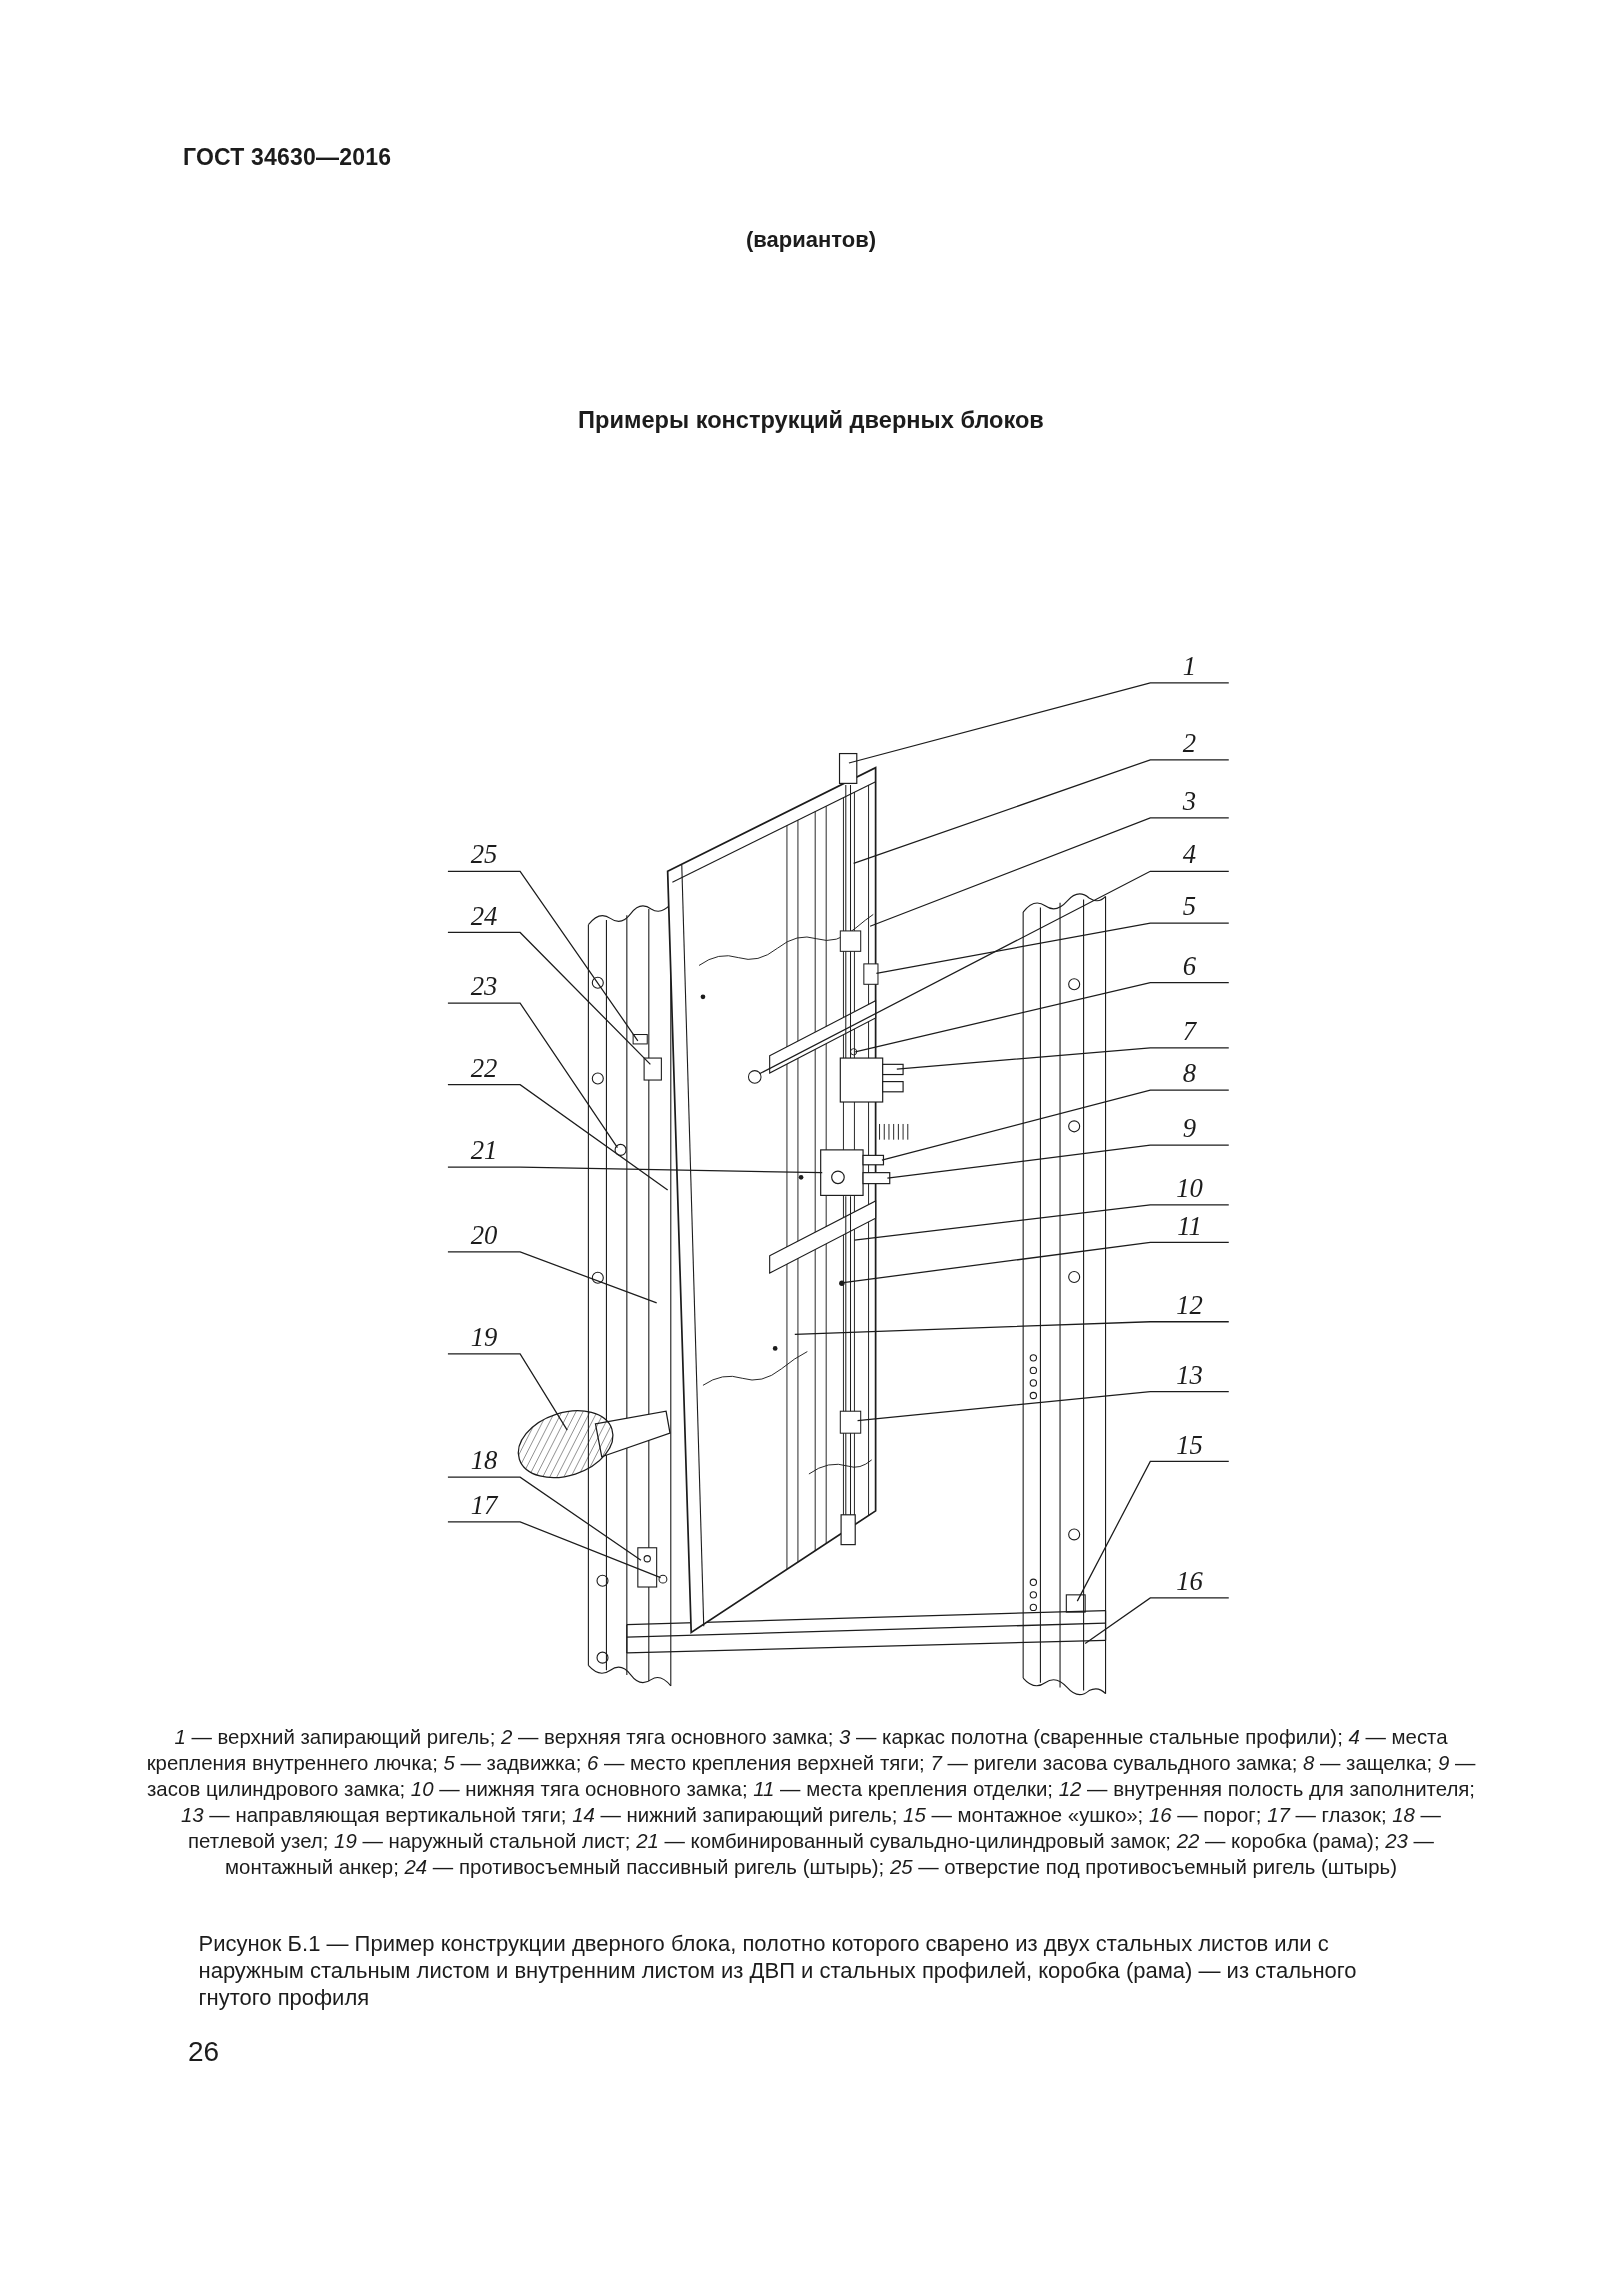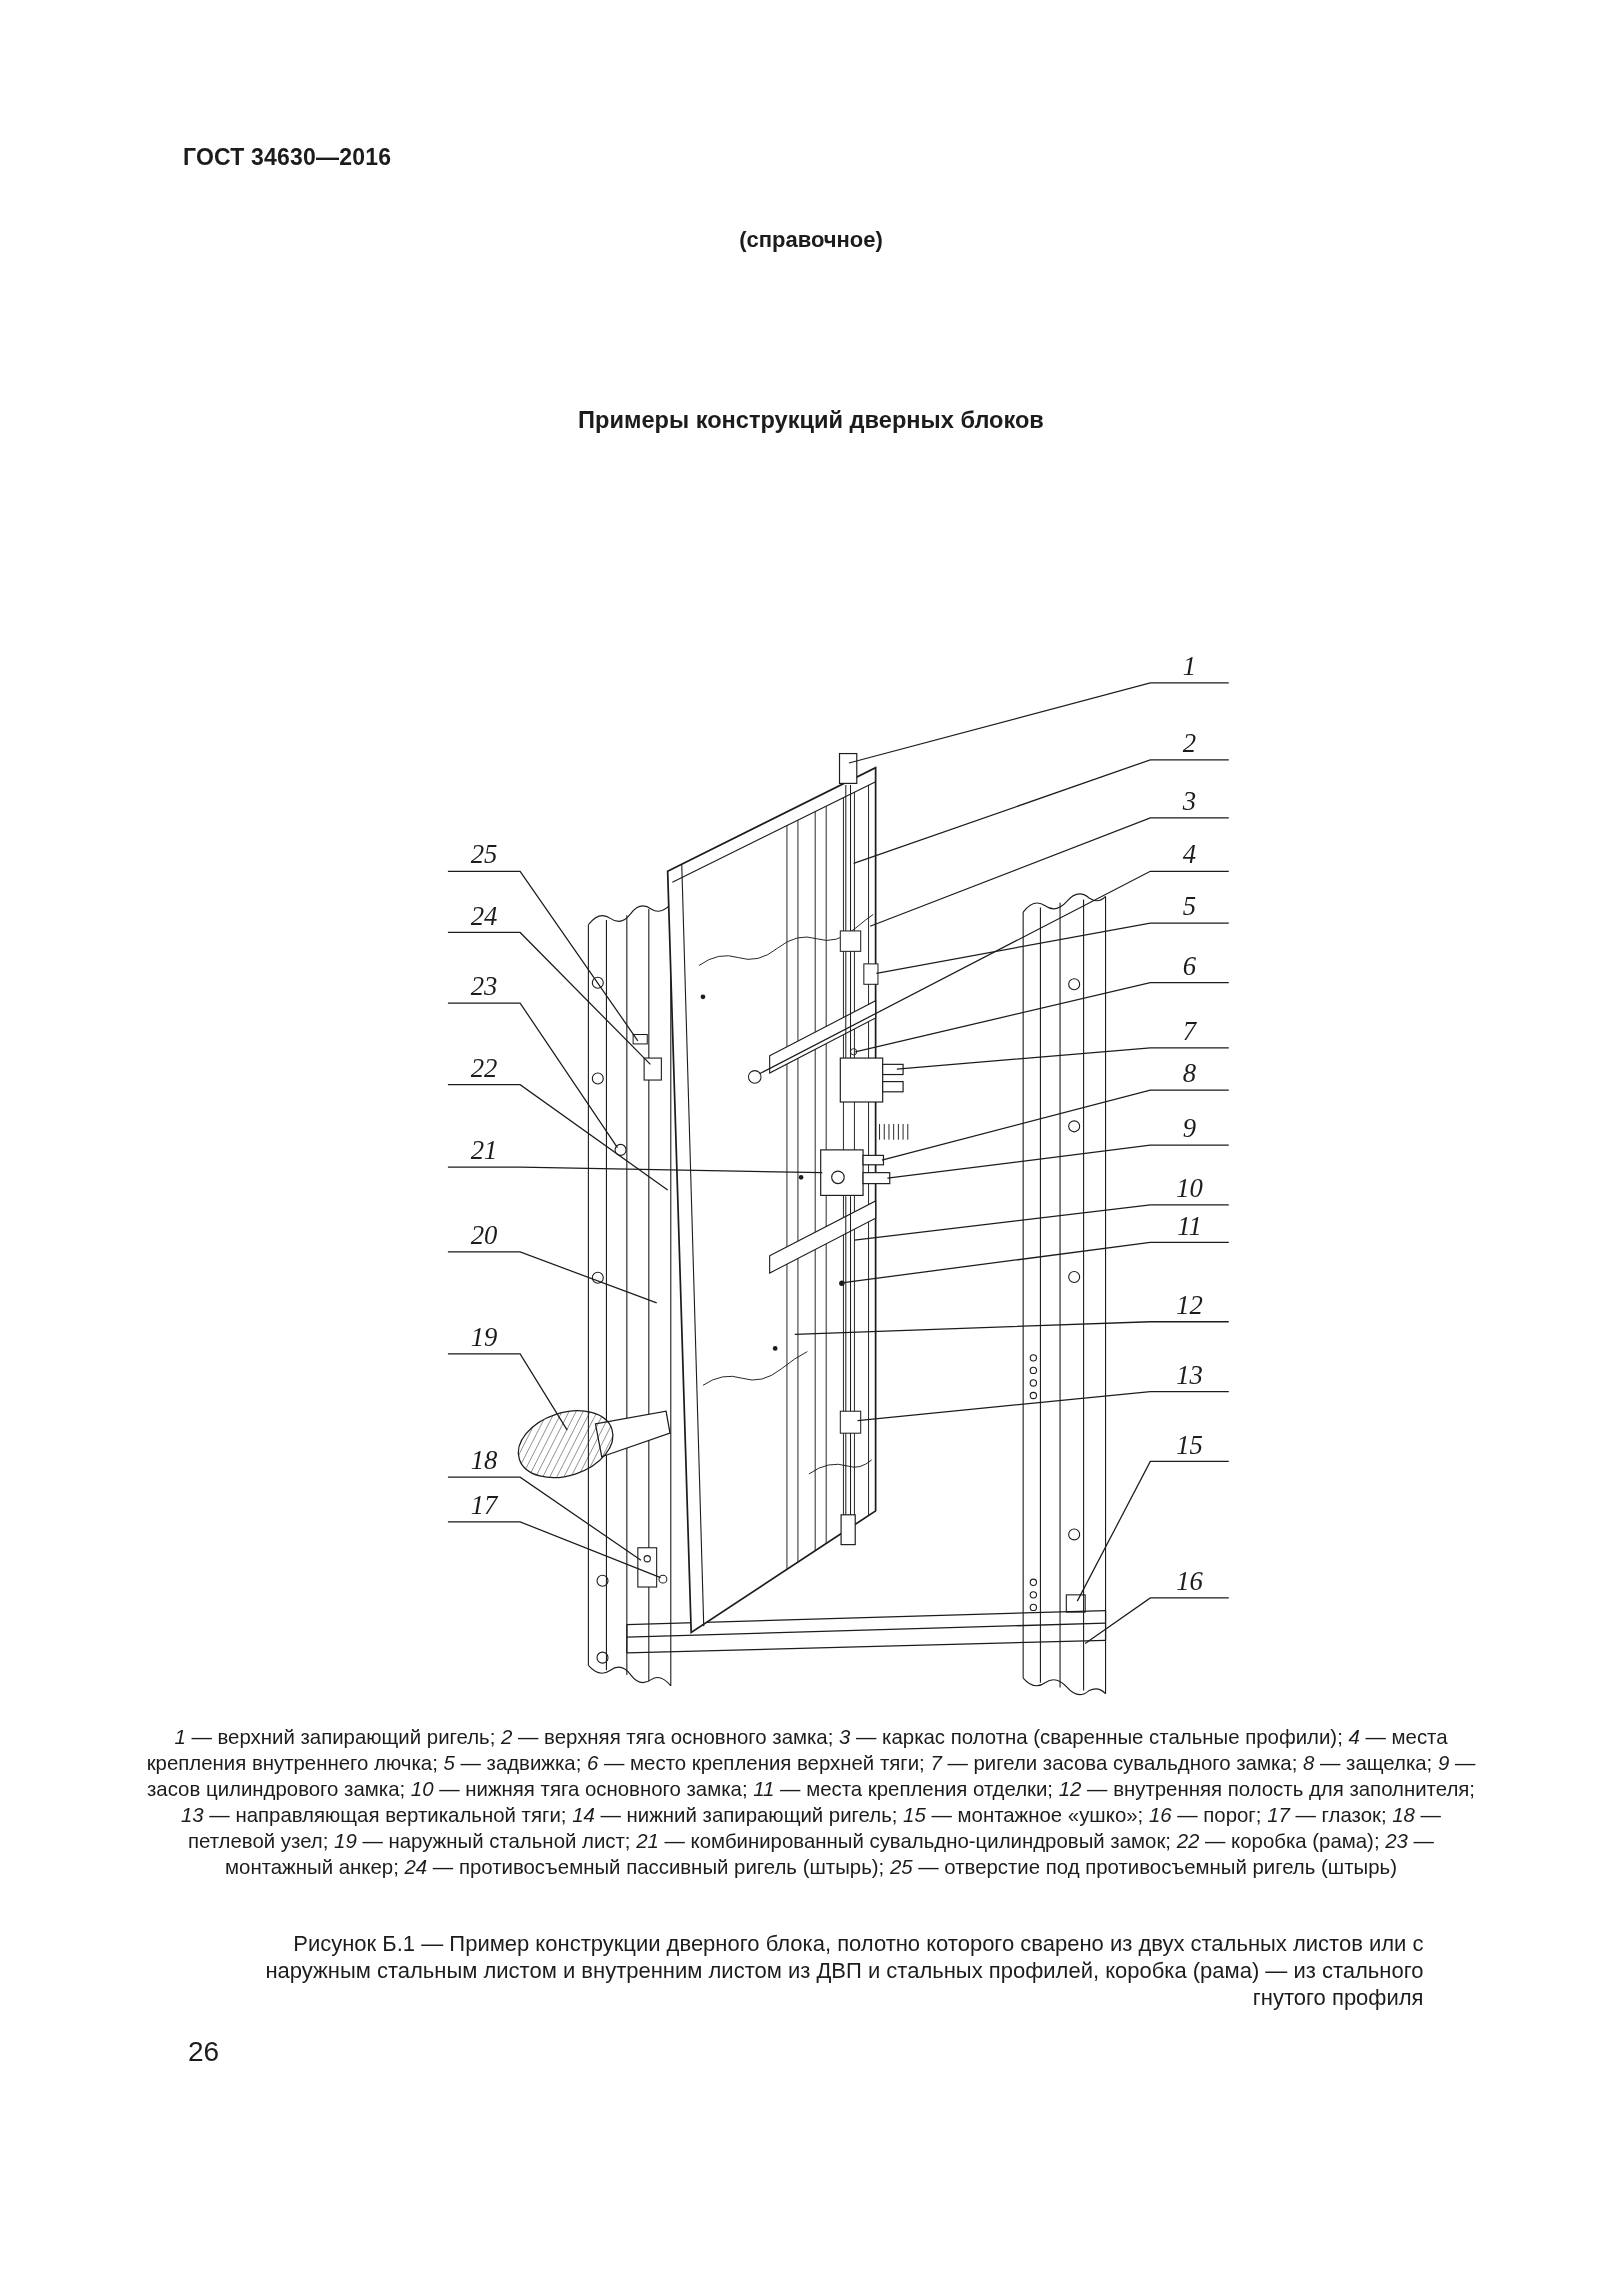--- a/index.html
+++ b/index.html
@@ -28,33 +28,33 @@
     font-family:"Liberation Serif",serif;font-style:italic;
     font-size:34px;fill:#1c1c1c;
   }
   .legend{
     position:absolute;top:1724px;left:50%;transform:translateX(-50%);
     width:1350px;text-align:center;font-size:20.4px;line-height:26px;
   }
   .legend i{font-style:italic;}
   .caption{
     position:absolute;top:1930px;left:50%;transform:translateX(-50%);
-    width:1225px;text-align:right;font-size:22px;line-height:27px;
+    width:1225px;text-align:left;font-size:22px;line-height:27px;
   }
   .page-number{
     position:absolute;left:188px;top:2036px;font-size:28px;
   }
 </style>
 </head>
 <body>
 
 <div class="doc-number">ГОСТ 34630—2016</div>
 
 <div class="appendix">
-  <div>(справочное)</div>
+  <div>(вариантов)</div>
 </div>
 
 <div class="section-title">
   <div>Примеры конструкций дверных блоков</div>
 </div>
 
 <div class="diagram-wrap">
 <svg viewBox="0 0 1080 1380" width="848" height="1083">
   <defs>
     <pattern id="hatch" width="8" height="8" patternUnits="userSpaceOnUse" patternTransform="rotate(45)">

